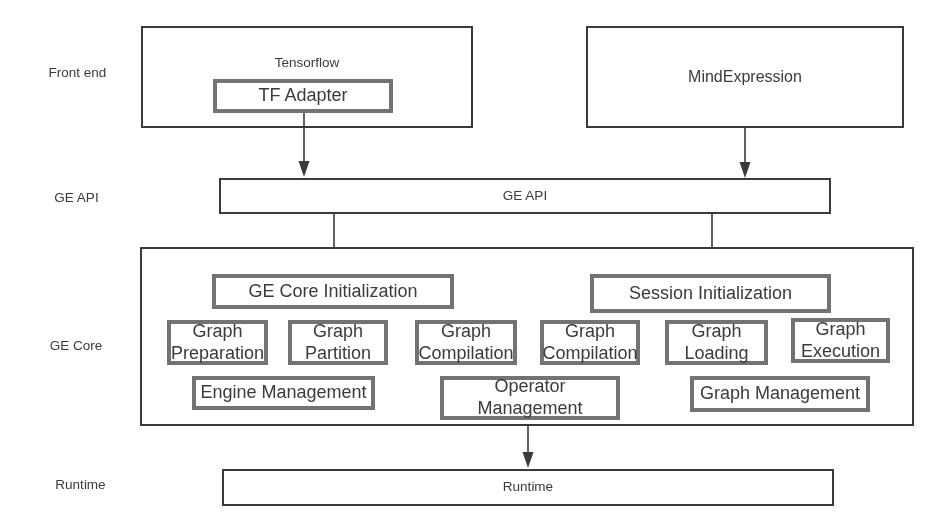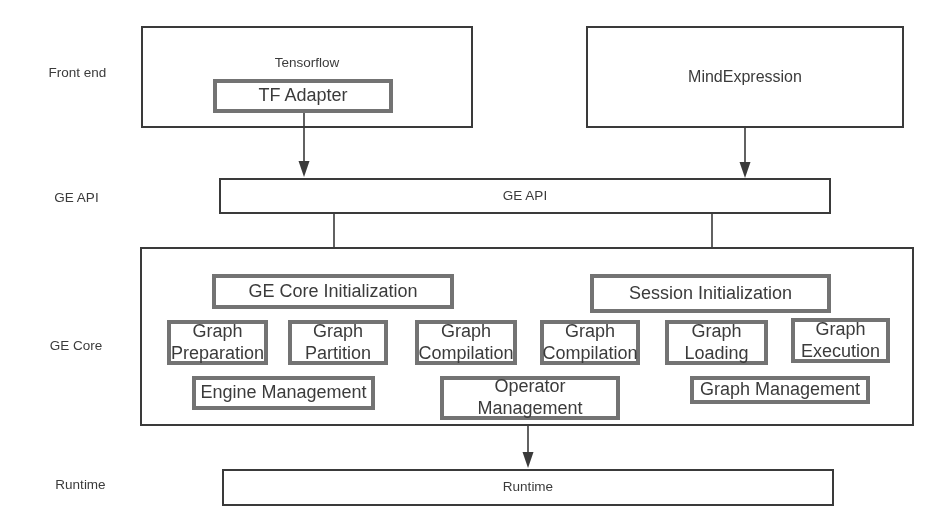--- a/index.html
+++ b/index.html
@@ -162,21 +162,21 @@
   </div>
 
   <div class="box node" style="left:192px; top:376px; width:183px; height:34px;">
     <span>Engine Management</span>
   </div>
 
   <div class="box node" style="left:440px; top:376px; width:180px; height:44px;">
     <span>Operator Management</span>
   </div>
 
-  <div class="box node" style="left:690px; top:376px; width:180px; height:28px;">
+  <div class="box node" style="left:690px; top:376px; width:180px; height:36px;">
     <span>Graph Management</span>
   </div>
 
   <div class="arrow" style="left:520px; top:426px;">
     <svg width="20" height="44" viewBox="0 0 20 44">
       <line x1="8" y1="0" x2="8" y2="30" stroke="#3a3a3a" stroke-width="1.6"></line>
       <polygon points="8,42 2.5,26 13.5,26" fill="#3a3a3a"></polygon>
     </svg>
   </div>
 

